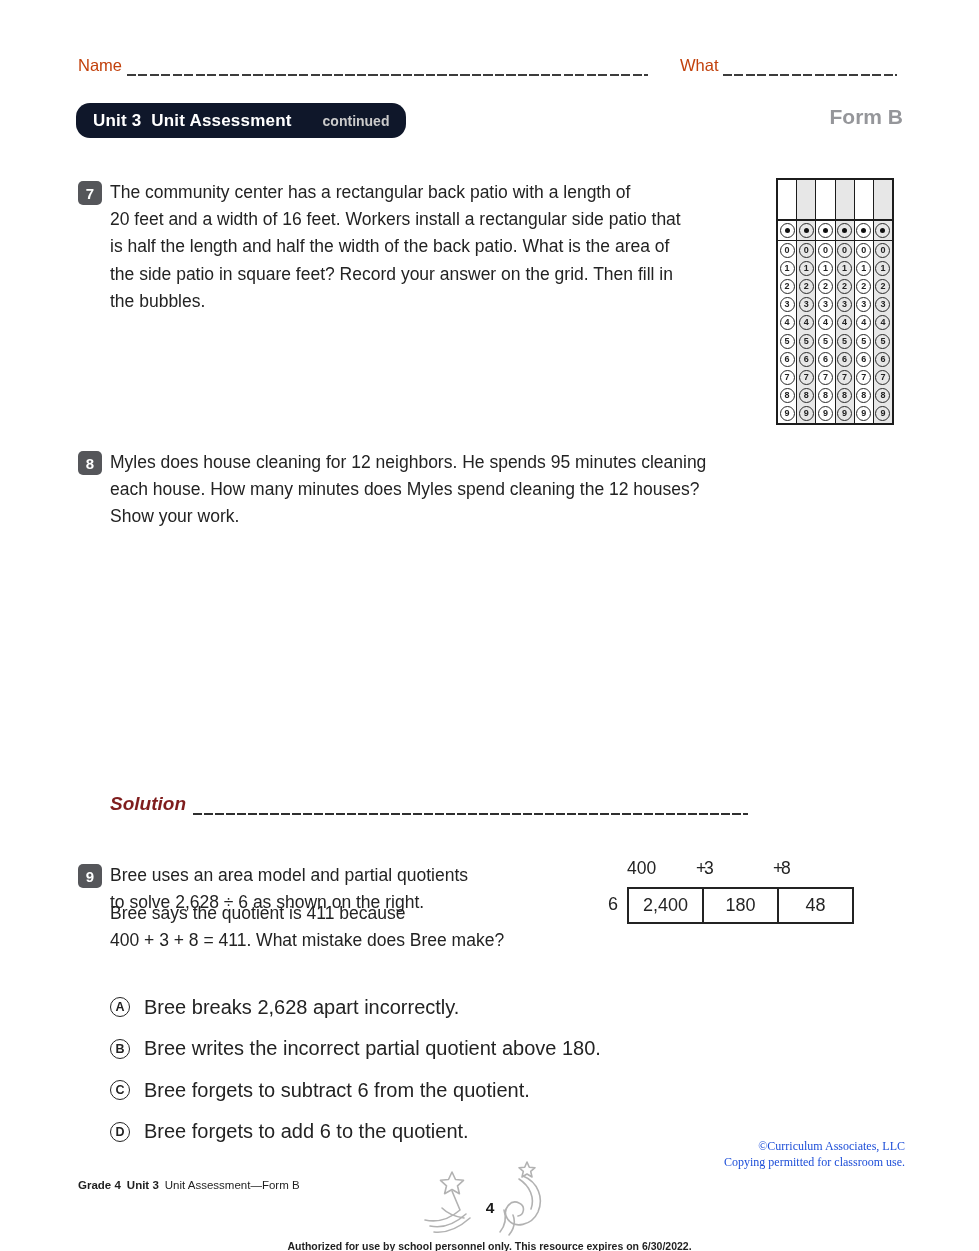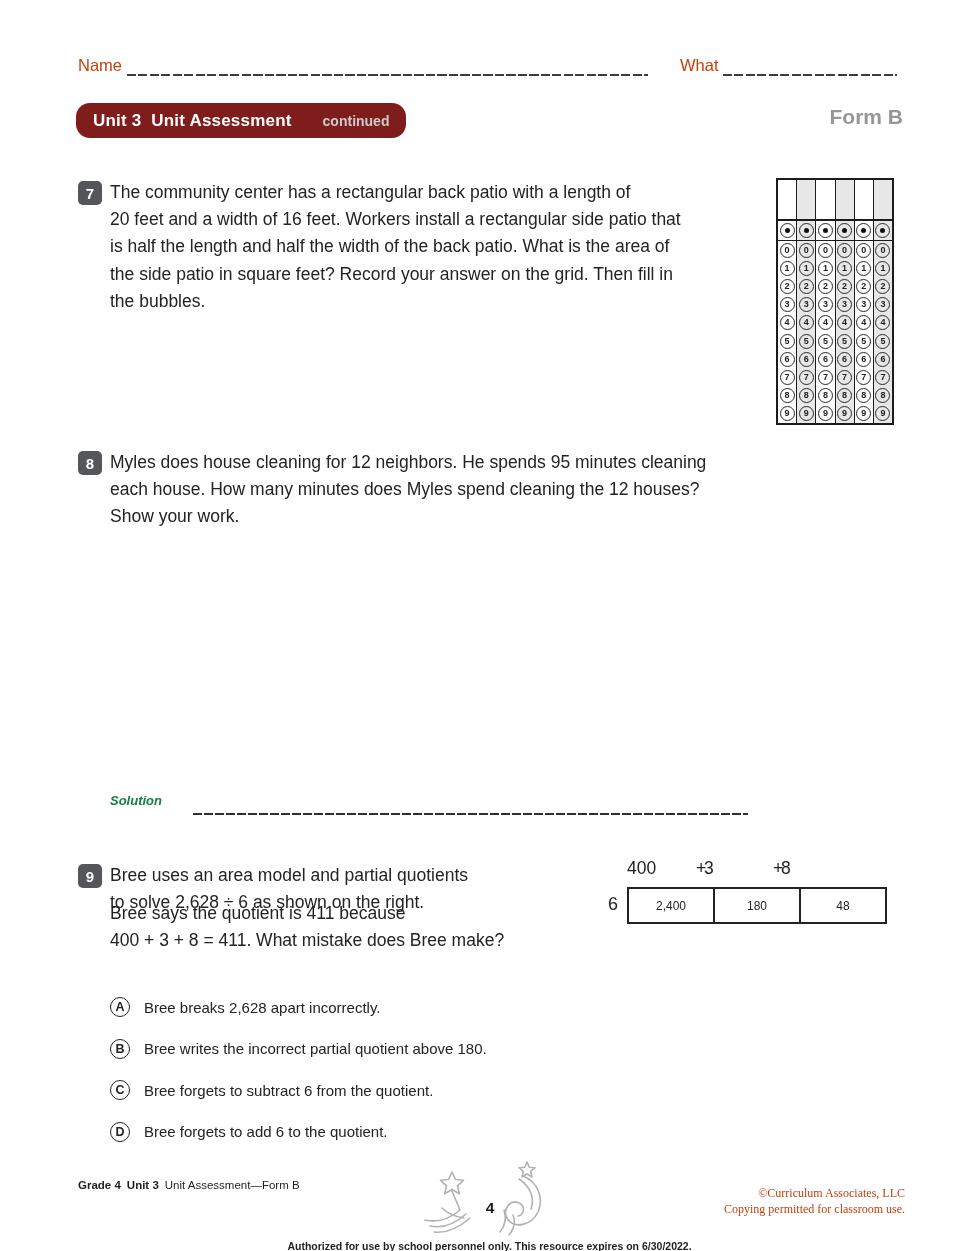--- a/index.html
+++ b/index.html
@@ -4,21 +4,21 @@
 <style>
   * { margin:0; padding:0; box-sizing:border-box; }
   body { background:#fff; font-family:"Liberation Sans", sans-serif; }
   #page { position:relative; width:979px; height:1251px; background:#ffffff; color:#242424; overflow:hidden; }
 
   
   .label { position:absolute; font-size:16.5px; color:#c2410c; }
   .write-line { position:absolute; height:2px;
     background:repeating-linear-gradient(90deg,#3c3c3c 0 9px, transparent 9px 11.5px); }
   .header-badge { position:absolute; left:76px; top:103px; height:35px; border-radius:14px;
-    background:#7f1d1d; display:flex; align-items:center; padding:0 17px; gap:11px; }
+    background:#0f172a; display:flex; align-items:center; padding:0 17px; gap:11px; }
   .header-badge .unit { font-size:17px; font-weight:bold; color:#ffffff; letter-spacing:.2px; white-space:pre; }
   .header-badge .cont { font-size:14px; font-weight:bold; color:#cbcbcb;margin-left:20px; }
   .form-b { position:absolute; right:76px; top:105px; font-size:21px; font-weight:bold; color:#95969a; }
 
   
   .qnum { position:absolute; width:24px; height:24px; background:#55565a; color:#fff;
     border-radius:5px; font-size:15px; font-weight:bold; display:flex; align-items:center;
     justify-content:center; }
 
   .qtext { position:absolute; left:110px; font-size:17.5px; line-height:27.2px;
@@ -33,50 +33,50 @@
   .grid-cell.alt { background:#e7e7e7; }
   .grid-row.boxes { height:41px; border-bottom:2px solid #1c1c1c; }
   .grid-row.sym { height:18.2px; }
   .grid-row.dotrow { height:20px; border-bottom:1.5px solid #1c1c1c; }
   .bubble { width:15px; height:15px; border:1.3px solid #2a2a2a; border-radius:50%;
     display:flex; align-items:center; justify-content:center; font-size:9px; font-weight:bold;
     color:#222; line-height:1; }
   .dotmark { width:5px; height:5px; background:#111; border-radius:50%; }
 
   
-  .solution-label { position:absolute; left:110px; top:793px; font-size:13px;
-    font-weight:bold; font-style:italic; color:#15803d; }
+  .solution-label { position:absolute; left:110px; top:793px; font-size:19px;
+    font-weight:bold; font-style:italic; color:#7f1d1d; }
   .solution-line { position:absolute; left:193px; top:813px; width:555px; height:2px;
     background:repeating-linear-gradient(90deg,#2f2f2f 0 9px, transparent 9px 11px); }
 
   
   .area-model { position:absolute; left:600px; top:856px; width:272px; height:76px; font-size:17.5px; }
   .am-lab { position:absolute; top:2px; text-align:left; color:#232323; }
   .am-divisor { position:absolute; left:4px; top:38px; width:18px; text-align:center; font-size:18px; }
   .am-table { position:absolute; left:27px; top:31px; display:flex; }
-  .am-cell { width:88px; height:37px; border:2px solid #232323; margin-left:-2px;
-    display:flex; align-items:center; justify-content:center; font-size:12px; background:#fff; }
+  .am-cell { width:77px; height:37px; border:2px solid #232323; margin-left:-2px;
+    display:flex; align-items:center; justify-content:center; font-size:18px; background:#fff; }
   .am-cell:first-child { margin-left:0; }
 
   
   .choices { position:absolute; left:110px; top:995px; }
   .choice-row { display:flex; align-items:center; gap:14px; height:24px; margin-bottom:17.5px; }
   .choice-letter { width:20px; height:20px; border:1.6px solid #232323; border-radius:50%;
     font-size:12.5px; font-weight:bold; display:flex; align-items:center; justify-content:center;
     color:#232323; flex:none; }
-  .choice-text { font-size:15px; color:#232323; }
+  .choice-text { font-size:20px; color:#232323; }
 
   
   .footer-left { position:absolute; left:78px; top:1179px; font-size:11.5px; color:#1f1f1f; }
   .footer-left b { margin-right:6px; }
   .stars { position:absolute; left:420px; top:1160px; }
   .page-num { position:absolute; left:478px; top:1199px; width:24px; text-align:center;
     font-size:15.5px; font-weight:bold; color:#1a1a1a; }
-  .footer-right { position:absolute; right:74px; top:1186px; text-align:right;
-    font-family:"Liberation Serif", serif; font-size:12px; line-height:15.5px; color:#c2410c;
+  .footer-right { position:absolute; right:74px; top:1139px; text-align:right;
+    font-family:"Liberation Serif", serif; font-size:12px; line-height:15.5px; color:#1d4ed8;
     white-space:pre-line; }
   .footer-bottom { position:absolute; left:0; right:0; top:1231px; text-align:center;
     font-size:10.5px; font-weight:bold; color:#1f1f1f;margin-top:9px; }
 </style>
 </head>
 <body>
 
 <div id="page">
 
   <span class="label" style="left:78px; top:56px;">Name</span>

